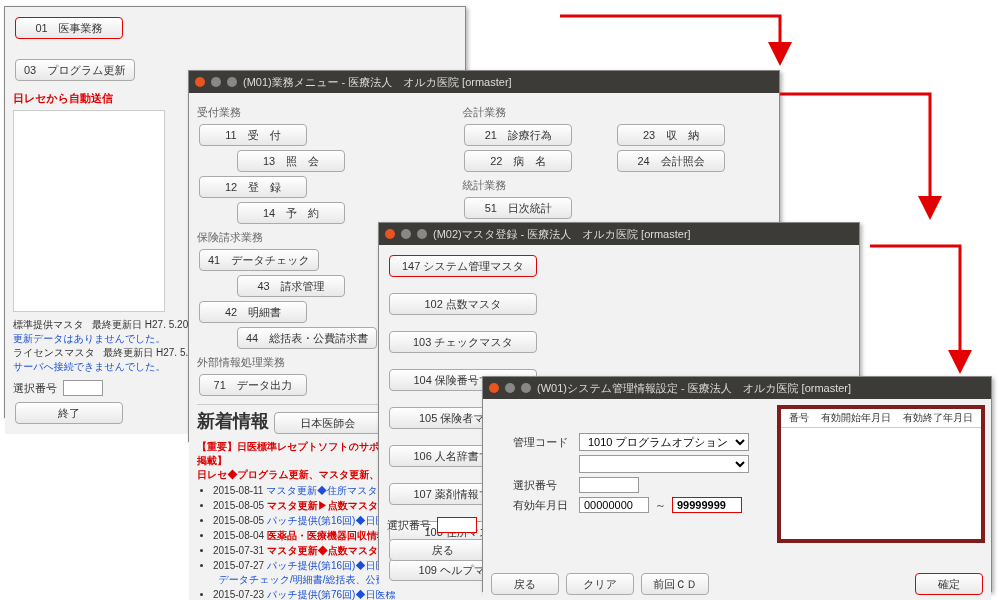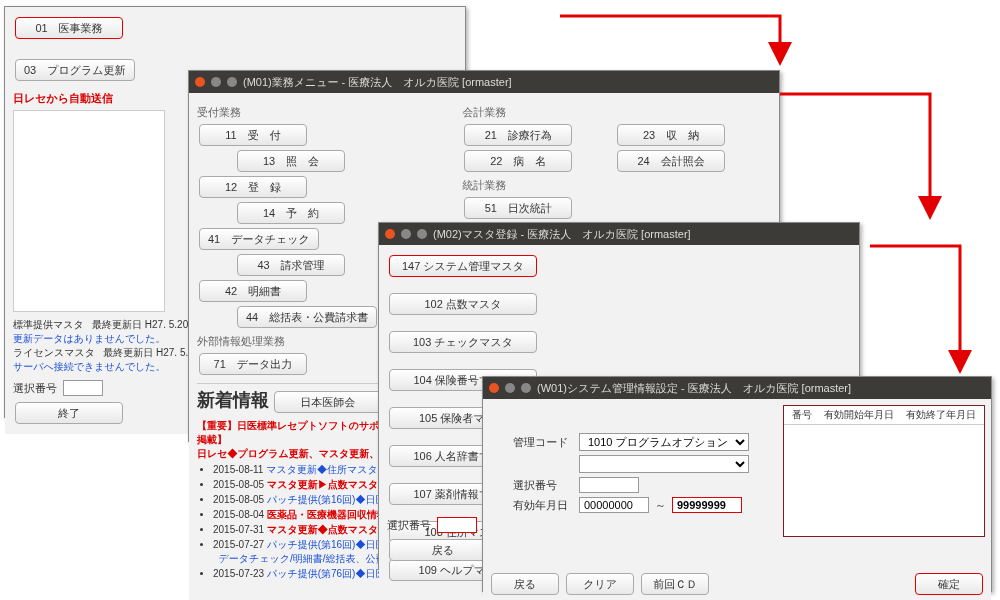--- a/index.html
+++ b/index.html
@@ -18,21 +18,21 @@
   select{height:18px}
   .arrow{position:absolute}
   .arrow .line{stroke:#e30000;stroke-width:3;fill:none}
   .arrow .head{fill:#e30000}
   .news-title{font:bold 18px serif;margin:6px 0}
   .whitepanel{background:#fff;border:1px solid #ccc}
   ul.news{margin:2px 0 0 16px;padding:0}
   ul.news li{font-size:10px;margin:1px 0}
   .group{display:flex;gap:30px}
   .col{display:flex;flex-direction:column}
-  .tbox{background:#fff;border:1px solid #7f1d1d}
+  .tbox{background:#fff;border:4px solid #7f1d1d}
   .tbox .hdr{display:flex;justify-content:space-around;border-bottom:1px solid #ccc;font-size:10px;padding:2px}
 </style>
 </head>
 <body>
 
 <div class="win" style="left:4px;top:6px;width:460px;height:410px">
   <div class="body">
     <div class="btn hl">01　医事業務</div><br>
     <div style="height:16px"></div>
     <div class="btn">03　プログラム更新</div>
@@ -65,20 +65,21 @@
     <span>(M01)業務メニュー - 医療法人　オルカ医院 [ormaster]</span>
   </div>
   <div class="body" style="font-size:10px">
     <div class="group">
       <div class="col">
         <div class="lbl">受付業務</div>
         <div><span class="btn">11　受　付</span>
              <span class="btn" style="margin-left:40px">13　照　会</span></div>
         <div><span class="btn">12　登　録</span>
              <span class="btn" style="margin-left:40px">14　予　約</span></div>
+        <div class="lbl">保険請求業務</div>
         <div><span class="btn">41　データチェック</span>
              <span class="btn" style="margin-left:40px">43　請求管理</span></div>
         <div><span class="btn">42　明細書</span>
              <span class="btn" style="margin-left:40px">44　総括表・公費請求書</span></div>
         <div class="lbl">外部情報処理業務</div>
         <div><span class="btn">71　データ出力</span></div>
       </div>
       <div class="col">
         <div class="lbl">会計業務</div>
         <div><span class="btn">21　診療行為</span>

